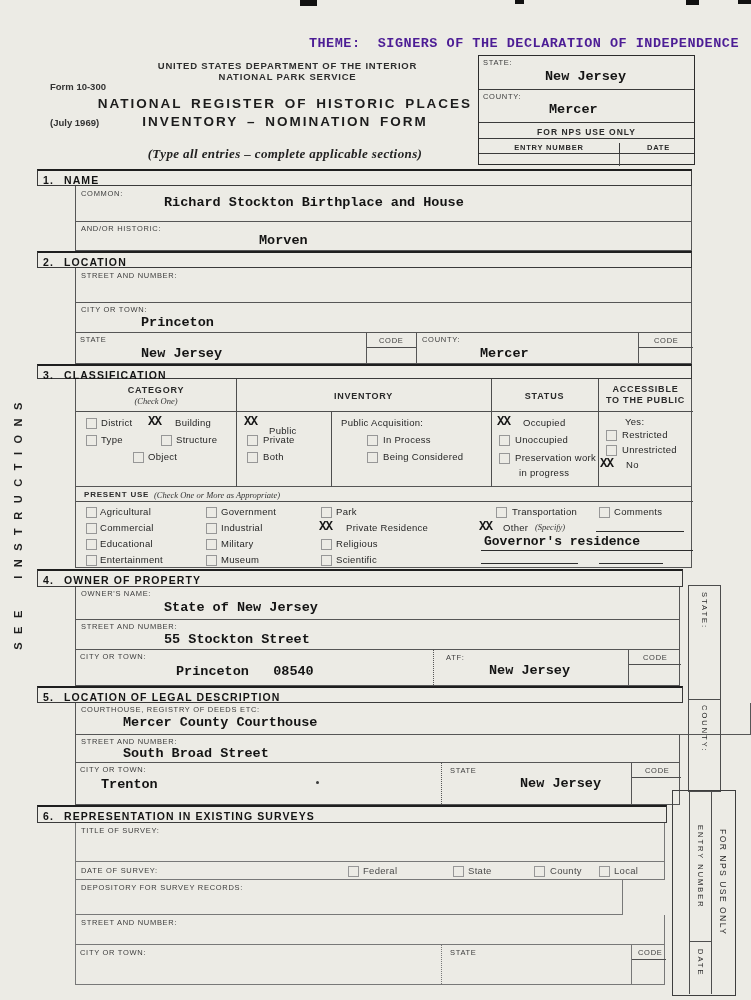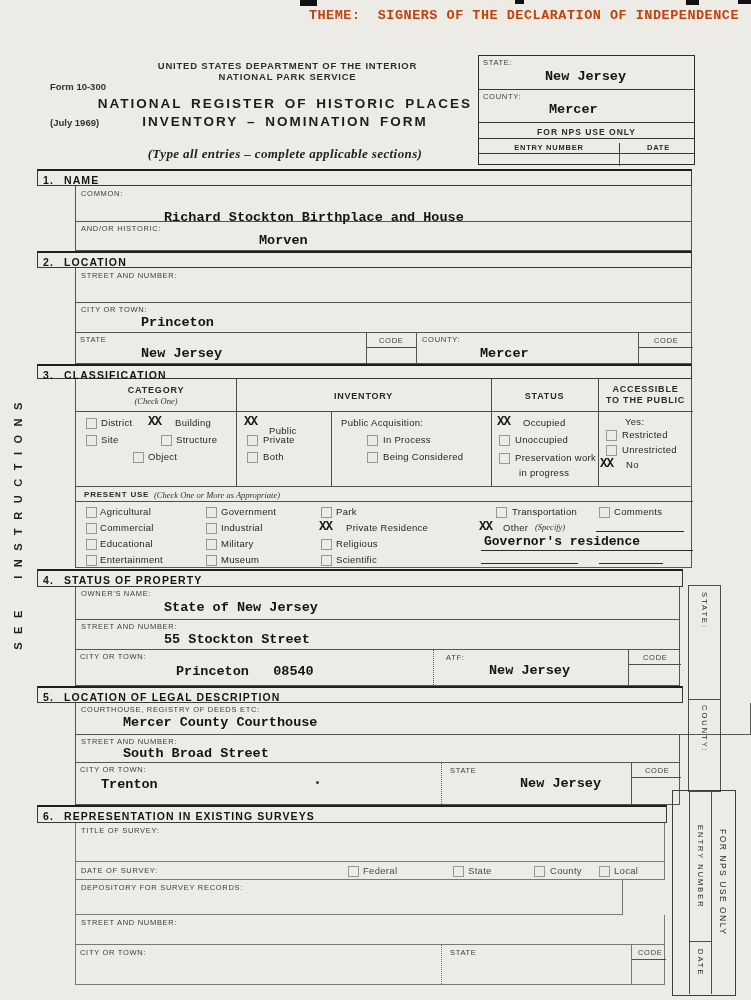--- a/index.html
+++ b/index.html
@@ -1,19 +1,19 @@
 <!DOCTYPE html>
 <html><head>
 <meta charset="utf-8">
 <style>
   html,body{margin:0;padding:0;}
   body{width:751px;height:1000px;background:#e9e7e1;font-family:"Liberation Sans",sans-serif;}
   .page{position:relative;width:751px;height:1000px;background:#ecebe5;overflow:hidden;}
   .abs{position:absolute;}
-  .theme{font:700 13.5px "Liberation Mono",monospace;letter-spacing:.5px;color:#c2410c;white-space:pre;}
+  .theme{font:700 13.5px "Liberation Mono",monospace;letter-spacing:.5px;color:#4c1d95;white-space:pre;margin-top:28px;}
   .smallhead{font:600 9.5px "Liberation Sans",sans-serif;letter-spacing:.8px;color:#2e2e2e;text-align:center;white-space:pre;}
   .formno{font:600 9.5px "Liberation Sans",sans-serif;color:#333;line-height:12px;white-space:pre;}
   .bigtitle{font:700 13.5px "Liberation Sans",sans-serif;letter-spacing:2px;word-spacing:3px;color:#1c1c1c;text-align:center;white-space:pre;}
   .typenote{font:italic 600 13px "Liberation Serif",serif;letter-spacing:.4px;color:#222;text-align:center;white-space:pre;}
   .lbl{font:7.5px "Liberation Sans",sans-serif;letter-spacing:.7px;color:#3c3c3c;white-space:pre;}
   .val{font:700 13.5px "Liberation Mono","DejaVu Sans Mono",monospace;color:#141414;white-space:pre;}
   .cblbl{font:9.5px "Liberation Sans",sans-serif;letter-spacing:.3px;color:#262626;white-space:pre;}
   .ital{font:italic 8.5px "Liberation Serif",serif;color:#333;white-space:pre;}
   .sechead{font:700 10.5px "Liberation Sans",sans-serif;letter-spacing:1.1px;color:#141414;border:1px solid #3a3a3a;border-top:2.5px solid #1e1e1e;box-sizing:border-box;display:flex;gap:10px;padding:3px 0 0 5px;background:#ecebe5;}
   .fbox{border:1px solid #565656;border-top:none;box-sizing:border-box;}
@@ -70,21 +70,21 @@
       <span class="abs vline" style="left:140px;top:0;height:12px"></span>
     </div>
   </div>
 
   <div class="abs sechead" style="left:37px;top:169px;width:655px;height:17px">
     <span>1.</span>
     <span>NAME</span>
   </div>
   <div class="abs fbox" style="left:75px;top:186px;width:617px;height:36px">
     <span class="abs lbl" style="left:5px;top:3px">COMMON:</span>
-    <span class="abs val" style="left:88px;top:24px">Richard Stockton Birthplace and House</span>
+    <span class="abs val" style="left:88px;top:9px">Richard Stockton Birthplace and House</span>
   </div>
   <div class="abs fbox" style="left:75px;top:222px;width:617px;height:29px">
     <span class="abs lbl" style="left:5px;top:2px">AND/OR HISTORIC:</span>
     <span class="abs val" style="left:183px;top:11px">Morven</span>
   </div>
 
   <div class="abs sechead" style="left:37px;top:251px;width:655px;height:17px">
     <span>2.</span>
     <span>LOCATION</span>
   </div>
@@ -129,21 +129,21 @@
     <span class="abs thdr" style="left:160px;top:12px;width:255px">INVENTORY</span>
     <span class="abs thdr" style="left:415px;top:12px;width:107px">STATUS</span>
     <span class="abs thdr" style="left:522px;top:5px;width:95px">ACCESSIBLE</span>
     <span class="abs thdr" style="left:522px;top:16px;width:95px">TO THE PUBLIC</span>
 
     <span class="chk cb" style="left:10px;top:39px"></span>
     <span class="abs cblbl" style="left:25px;top:38px">District</span>
     <span class="chk xxmark" style="left:72px;top:36px">XX</span>
     <span class="abs cblbl" style="left:99px;top:38px">Building</span>
     <span class="chk cb" style="left:10px;top:56px"></span>
-    <span class="abs cblbl" style="left:25px;top:55px">Site</span>
+    <span class="abs cblbl" style="left:25px;top:55px">Type</span>
     <span class="chk cb" style="left:85px;top:56px"></span>
     <span class="abs cblbl" style="left:100px;top:55px">Structure</span>
     <span class="chk cb" style="left:57px;top:73px"></span>
     <span class="abs cblbl" style="left:72px;top:72px">Object</span>
 
     <span class="chk xxmark" style="left:168px;top:36px">XX</span>
     <span class="abs cblbl" style="left:193px;top:46px">Public</span>
     <span class="chk cb" style="left:171px;top:56px"></span>
     <span class="abs cblbl" style="left:187px;top:55px">Private</span>
     <span class="chk cb" style="left:171px;top:73px"></span>
@@ -215,21 +215,21 @@
 
     <span class="abs uline" style="left:520px;top:44px;width:88px"></span>
     <span class="abs val" style="left:408px;top:47px;font-size:13px">Governor's residence</span>
     <span class="abs uline" style="left:405px;top:63px;width:212px"></span>
     <span class="abs uline" style="left:405px;top:76px;width:97px"></span>
     <span class="abs uline" style="left:523px;top:76px;width:64px"></span>
   </div>
 
   <div class="abs sechead" style="left:37px;top:569px;width:646px;height:18px">
     <span>4.</span>
-    <span>STATUS OF PROPERTY</span>
+    <span>OWNER OF PROPERTY</span>
   </div>
   <div class="abs fbox" style="left:75px;top:587px;width:605px;height:33px">
     <span class="abs lbl" style="left:5px;top:2px">OWNER'S NAME:</span>
     <span class="abs val" style="left:88px;top:13px">State of New Jersey</span>
   </div>
   <div class="abs fbox" style="left:75px;top:620px;width:605px;height:30px">
     <span class="abs lbl" style="left:5px;top:2px">STREET AND NUMBER:</span>
     <span class="abs val" style="left:88px;top:12px">55 Stockton Street</span>
   </div>
   <div class="abs fbox" style="left:75px;top:650px;width:605px;height:36px">

